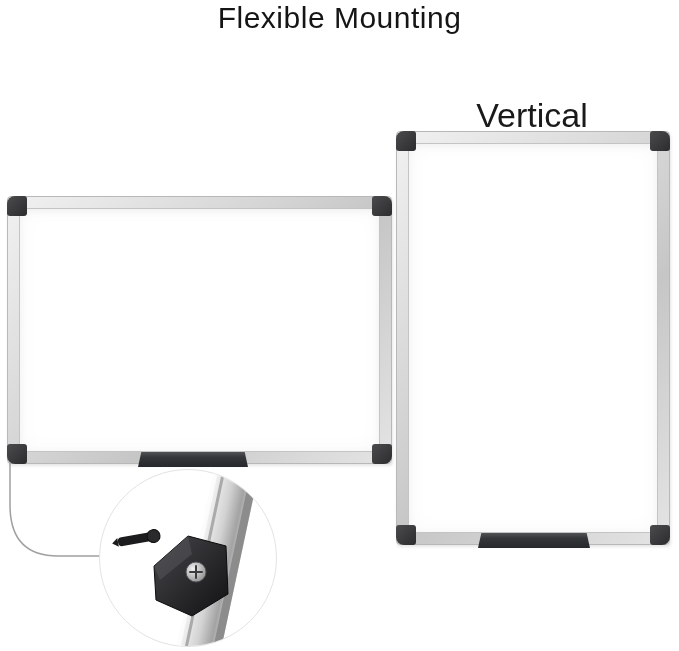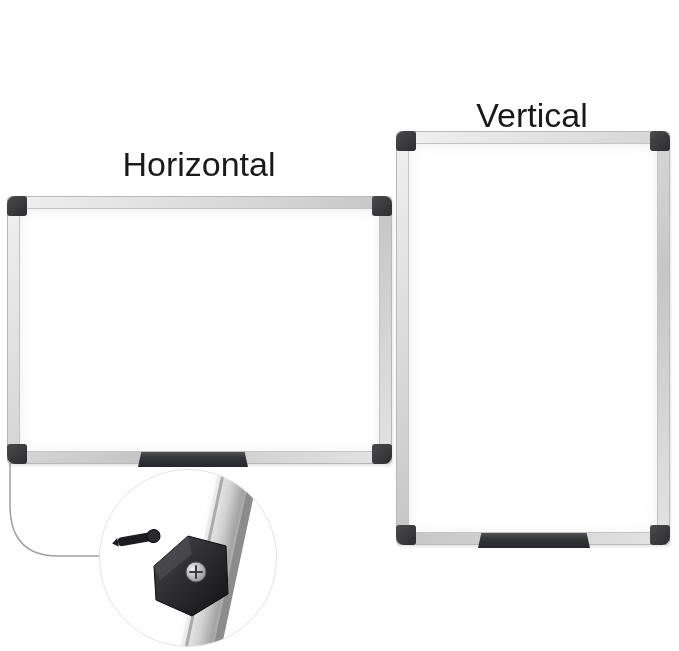--- a/index.html
+++ b/index.html
@@ -86,22 +86,22 @@
     background: #ffffff;
     overflow: hidden;
   }
   .detail-circle svg { display: block; }
 </style>
 </head>
 <body>
 
 <div class="canvas">
 
+  <h1 class="title">Flexible Mounting</h1>
 
-  <div class="orient-label label-h">Horizontal</div>
   <div class="board board-h">
     <div class="surface"></div>
     <span class="cap cap-tl"></span>
     <span class="cap cap-tr"></span>
     <span class="cap cap-bl"></span>
     <span class="cap cap-br"></span>
   </div>
   <div class="tray tray-h"></div>
 
   <div class="orient-label label-v">Vertical</div>

